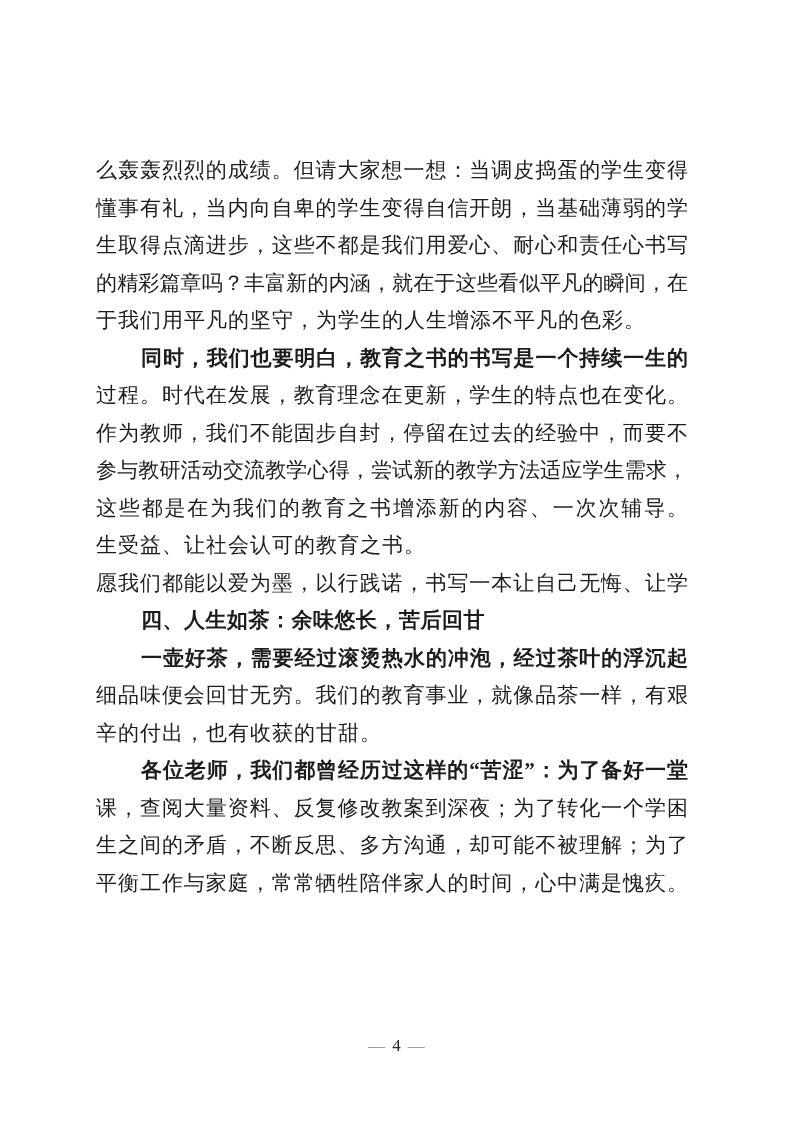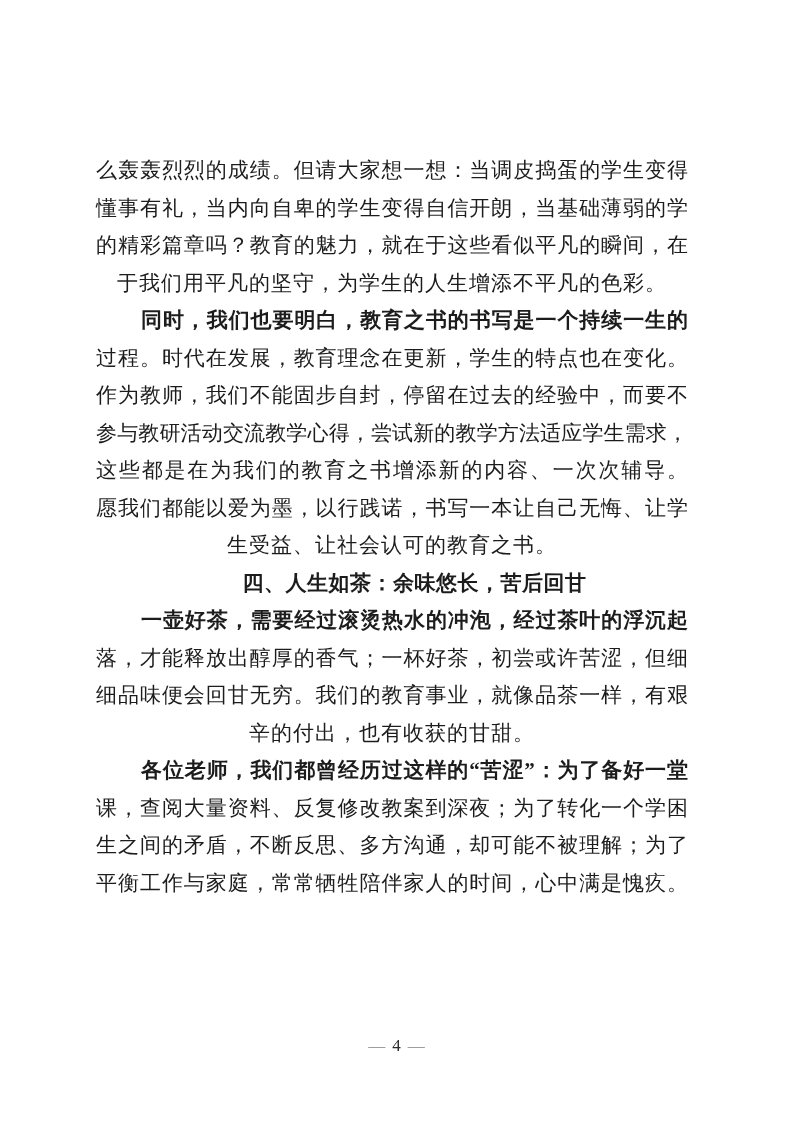--- a/index.html
+++ b/index.html
@@ -27,21 +27,21 @@
     line-height: 37.5px;
     font-size: 21px;
     overflow: visible;
   }
   .line.full {
     text-align: justify;
     text-align-last: justify;
     text-justify: inter-character;
   }
   .line.short {
-    text-align: center;
+    text-align: left;
     letter-spacing: 1px;
   }
   .line.indent {
     padding-left: 45px;
     font-weight: bold;
   }
   .line.heading {
     font-weight: 700;
     letter-spacing: 0.5px;
   }
@@ -63,32 +63,32 @@
     color: #2b2b2b;
   }
 </style>
 </head>
 <body>
 
 <div class="page">
   <div class="text-block" id="text-block">
       <div class="line full">么轰轰烈烈的成绩。但请大家想一想：当调皮捣蛋的学生变得</div>
       <div class="line full">懂事有礼，当内向自卑的学生变得自信开朗，当基础薄弱的学</div>
-      <div class="line full">的精彩篇章吗？教育的魅力，就在于这些看似平凡的瞬间，在</div>
+      <div class="line full">生取得点滴进步，这些不都是我们用爱心、耐心和责任心书写</div>
+      <div class="line full">的精彩篇章吗？丰富新的内涵，就在于这些看似平凡的瞬间，在</div>
       <div class="line short">于我们用平凡的坚守，为学生的人生增添不平凡的色彩。</div>
       <div class="line full indent">同时，我们也要明白，教育之书的书写是一个持续一生的</div>
       <div class="line full">过程。时代在发展，教育理念在更新，学生的特点也在变化。</div>
       <div class="line full">作为教师，我们不能固步自封，停留在过去的经验中，而要不</div>
       <div class="line full">参与教研活动交流教学心得，尝试新的教学方法适应学生需求，</div>
       <div class="line full">这些都是在为我们的教育之书增添新的内容、一次次辅导。</div>
+      <div class="line short">生受益、让社会认可的教育之书。</div>
       <div class="line full">愿我们都能以爱为墨，以行践诺，书写一本让自己无悔、让学</div>
-      <div class="line short">生受益、让社会认可的教育之书。</div>
       <div class="line short indent heading">四、人生如茶：余味悠长，苦后回甘</div>
       <div class="line full indent">一壶好茶，需要经过滚烫热水的冲泡，经过茶叶的浮沉起</div>
-      <div class="line full">落，才能释放出醇厚的香气；一杯好茶，初尝或许苦涩，但细</div>
       <div class="line full">细品味便会回甘无穷。我们的教育事业，就像品茶一样，有艰</div>
       <div class="line short">辛的付出，也有收获的甘甜。</div>
       <div class="line full indent">各位老师，我们都曾经历过这样的“苦涩”：为了备好一堂</div>
       <div class="line full">课，查阅大量资料、反复修改教案到深夜；为了转化一个学困</div>
       <div class="line full">生之间的矛盾，不断反思、多方沟通，却可能不被理解；为了</div>
       <div class="line full">平衡工作与家庭，常常牺牲陪伴家人的时间，心中满是愧疚。</div>
     </div>
   <div class="page-footer">
     <span class="dash">—</span><span class="num">4</span><span class="dash">—</span>
   </div>

